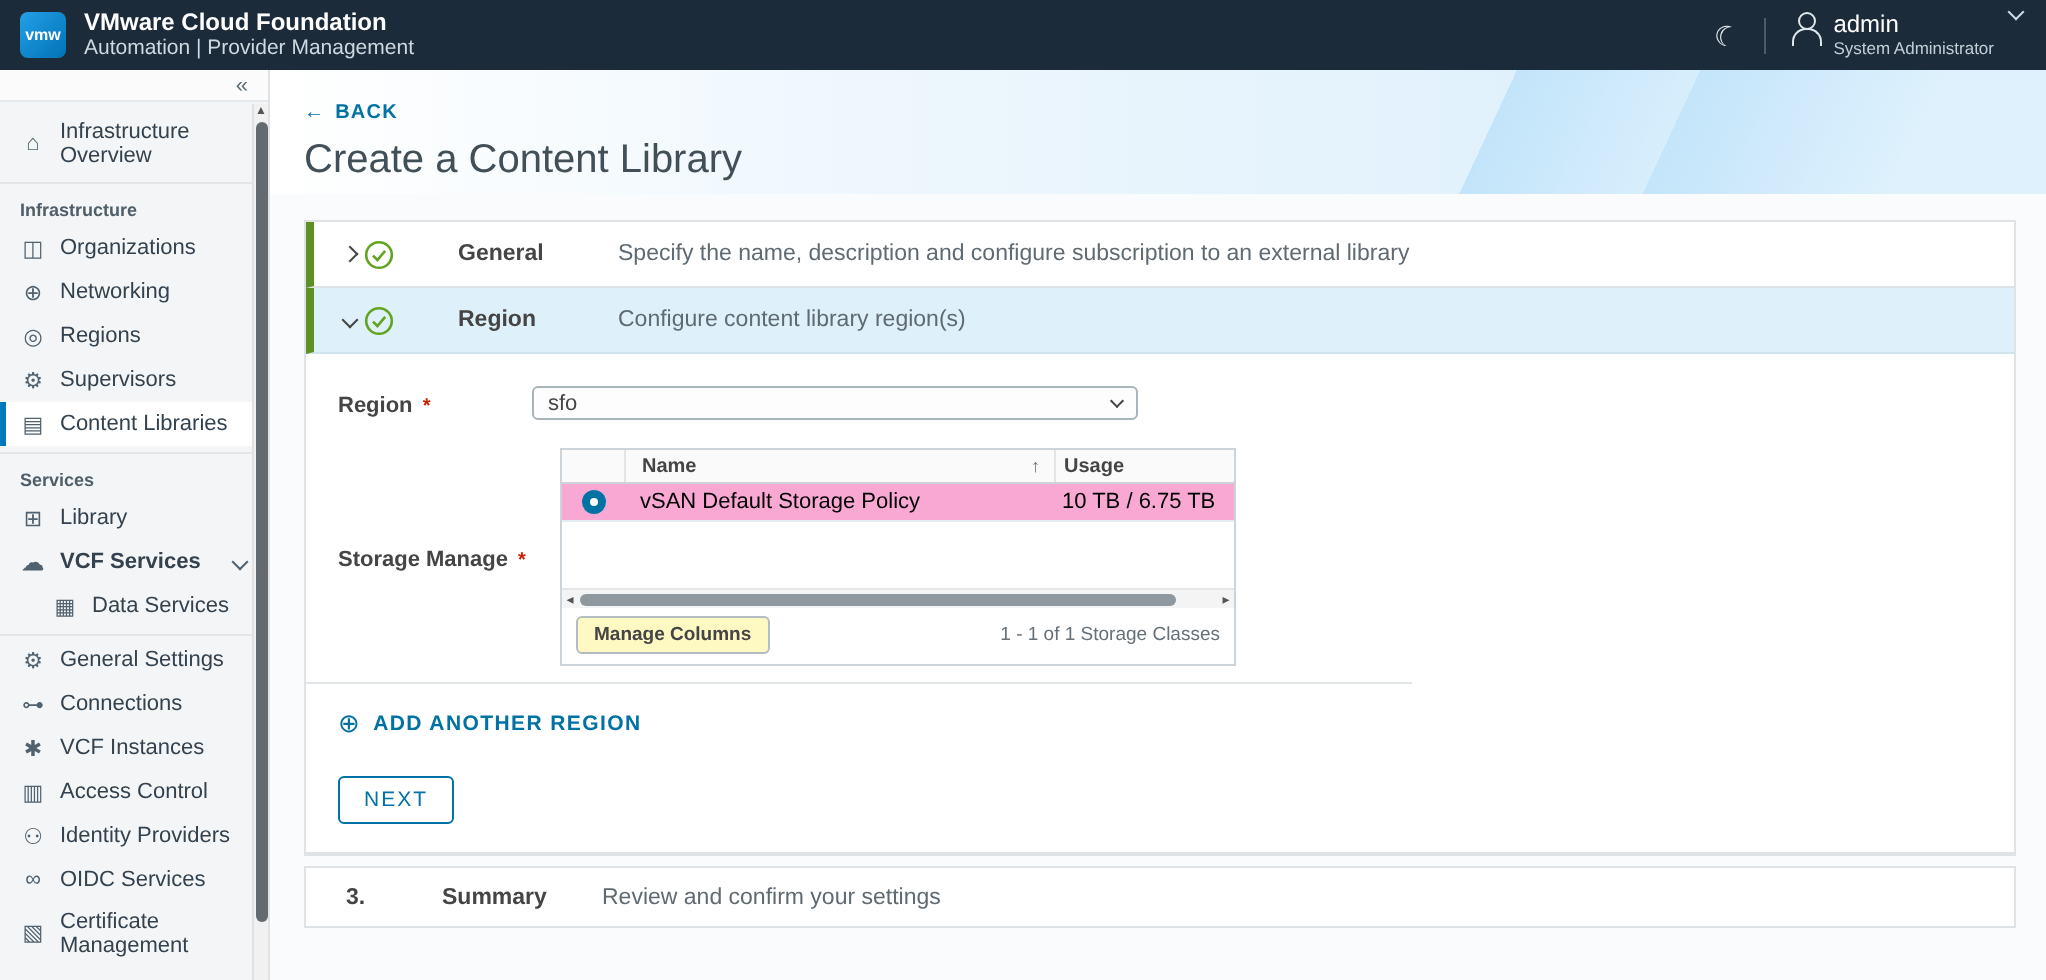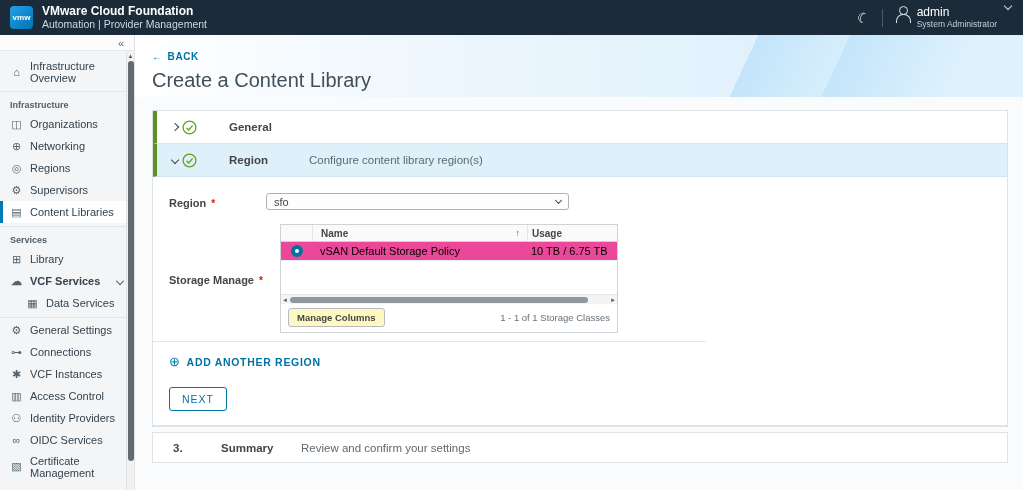--- a/index.html
+++ b/index.html
@@ -90,21 +90,21 @@
     color:#454545; cursor:pointer; }
   .select-box .chev { margin-left:auto; width:5px; height:5px; color:#454545; margin-top:-2px; }
 
   
   .sc-table { width:338px; border:1px solid #ccd4d9; font-size:11px; margin-left:14px; }
   .sc-head { display:flex; background:#fafafa; border-bottom:1px solid #ccd4d9; height:17px; align-items:center; }
   .sc-head .cell { font-size:10px; font-weight:bold; color:#454545; }
   .cell-radio { width:31px; flex:none; display:flex; justify-content:center; align-items:center; }
   .cell-name { flex:1; padding-left:8px; display:flex; align-items:center; border-left:1px solid #e2e6e9; height:100%; }
   .cell-usage { width:90px; flex:none; padding-left:4px; border-left:1px solid #e2e6e9; height:100%; display:flex; align-items:center; }
-  .sc-row { display:flex; align-items:center; height:19px; background:#ec4899; border-bottom:1px solid #e4edf2; }
+  .sc-row { display:flex; align-items:center; height:19px; background:#f9a8d4; border-bottom:1px solid #e4edf2; }
   .sc-row .cell-name, .sc-row .cell-usage { border-left:none; }
   .sort-arrow { margin-left:auto; margin-right:7px; font-size:9px; color:#667; }
   .radio-on { width:12px; height:12px; border-radius:50%; background:#0072a3; position:relative; cursor:pointer; }
   .radio-on::after { content:""; position:absolute; left:4px; top:4px; width:4px; height:4px;
     border-radius:50%; background:#fff; }
   .sc-empty { height:33px; background:#fff; }
   .sc-hscroll { height:10px; display:flex; align-items:center; background:#f4f4f4;
     border-top:1px solid #e6e6e6; }
   .hs-arrow { font-size:7px; color:#555; width:8px; text-align:center; cursor:pointer; flex:none; }
   .hs-track { flex:1; height:7px; position:relative; }
@@ -257,20 +257,21 @@
 
         <div class="step-row">
           <span class="step-chev">
               <span class="chev right"></span>
             </span>
           <svg class="check-icon" width="15" height="15" viewBox="0 0 15 15">
             <circle cx="7.5" cy="7.5" r="6.4" fill="none" stroke="#62a420" stroke-width="1.3"></circle>
             <polyline points="4.5,7.8 6.7,10 10.6,5.4" fill="none" stroke="#62a420" stroke-width="1.3"></polyline>
           </svg>
           <span class="step-label">General</span>
+          <span class="step-desc">Specify the name, description and configure subscription to an external library</span>
         </div>
 
         <div class="step-row expanded">
           <span class="step-chev">
               <span class="chev down"></span>
             </span>
           <svg class="check-icon" width="15" height="15" viewBox="0 0 15 15">
             <circle cx="7.5" cy="7.5" r="6.4" fill="none" stroke="#62a420" stroke-width="1.3"></circle>
             <polyline points="4.5,7.8 6.7,10 10.6,5.4" fill="none" stroke="#62a420" stroke-width="1.3"></polyline>
           </svg>

